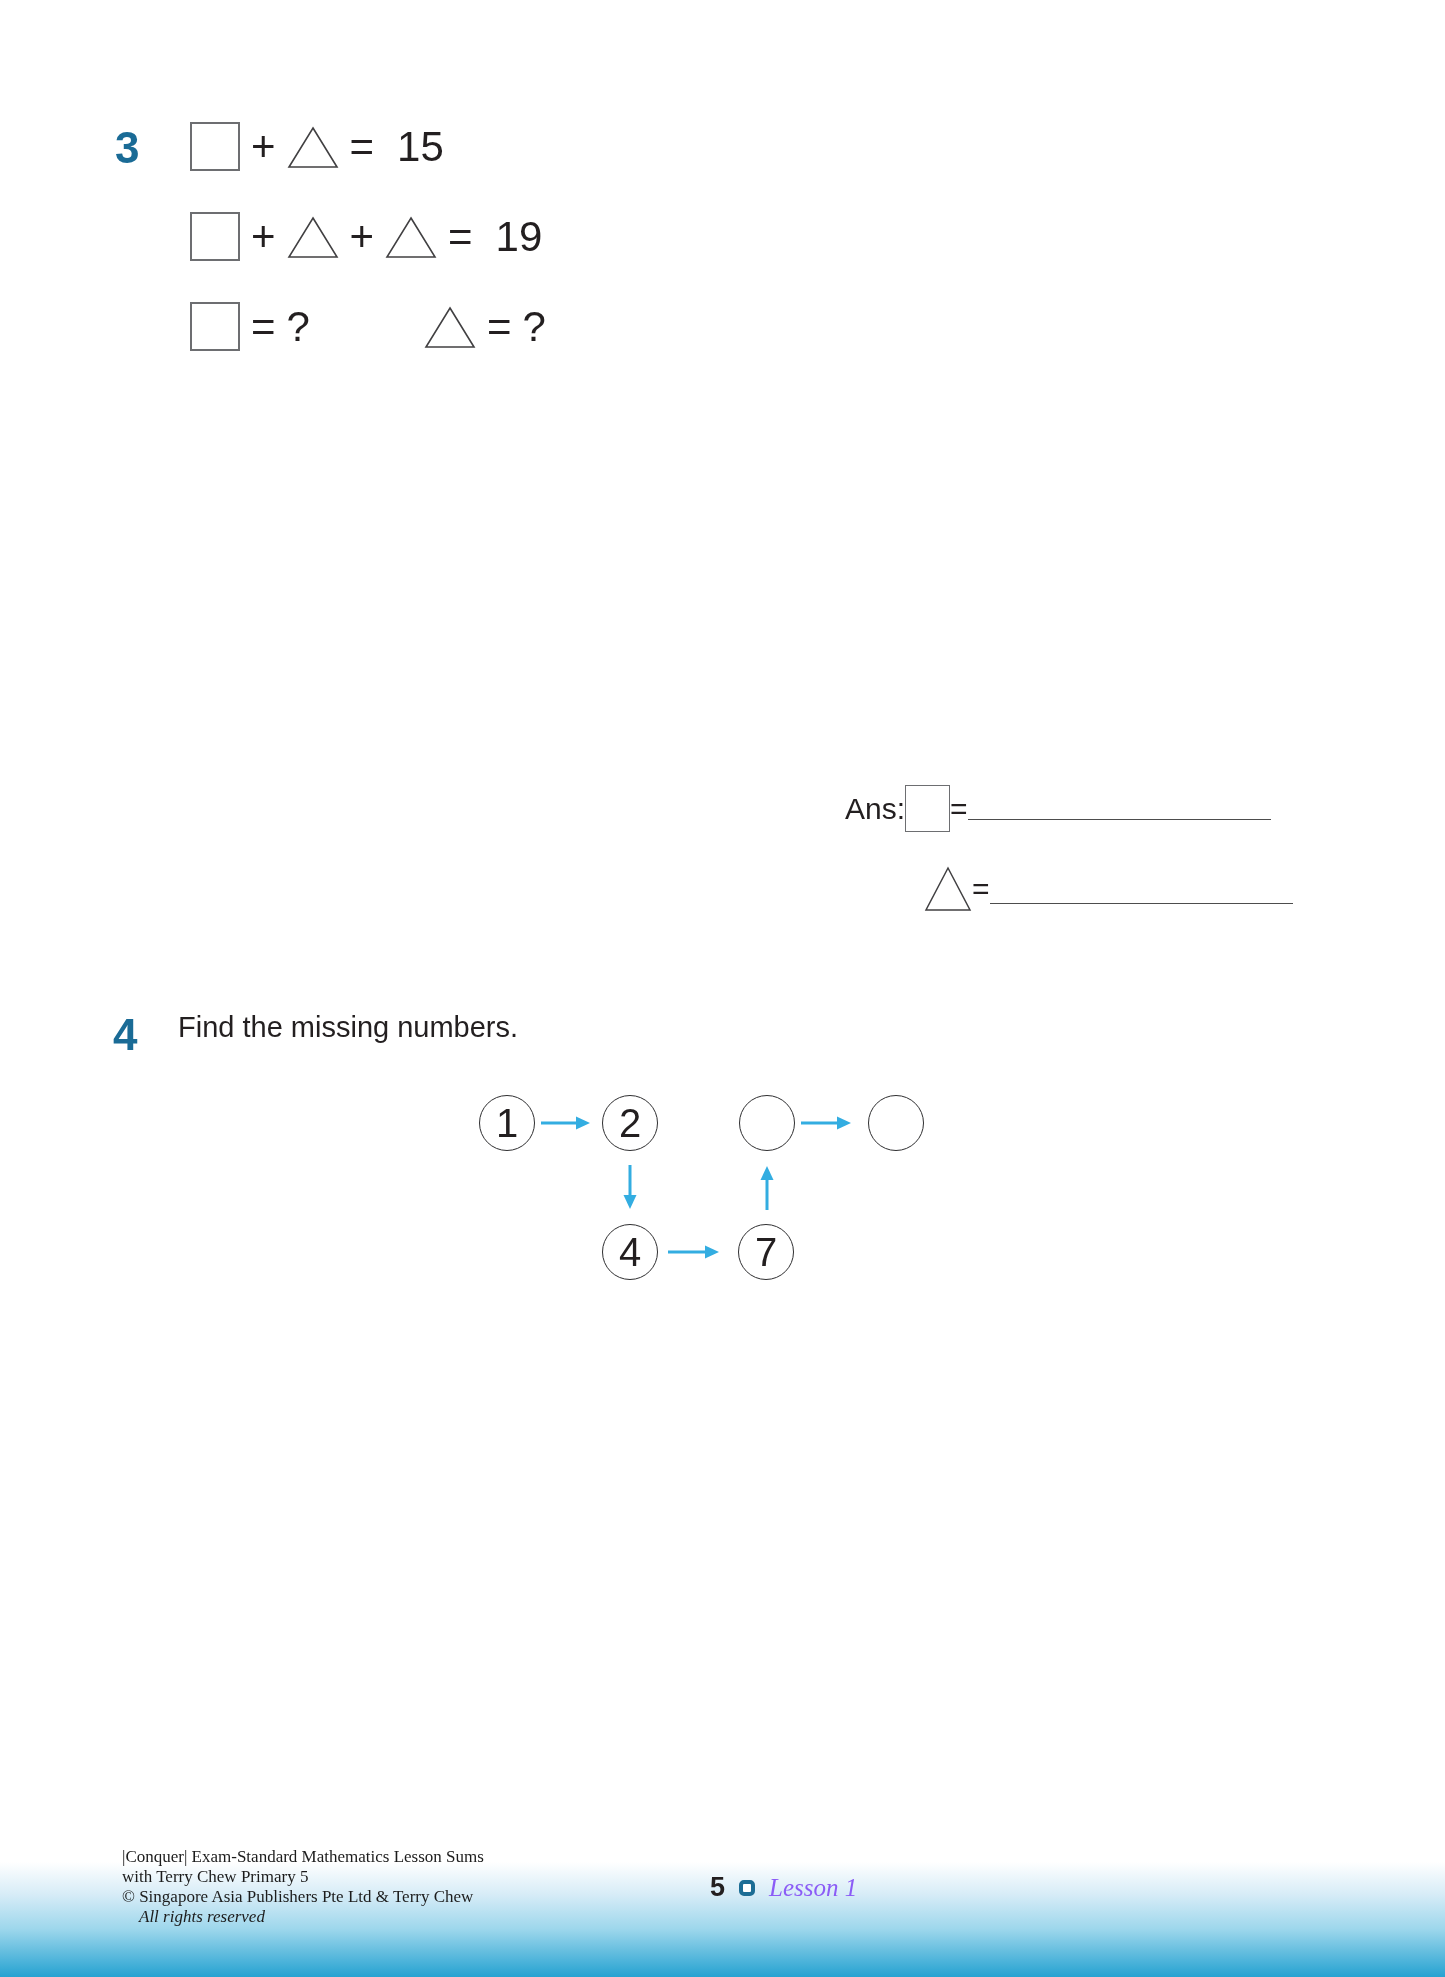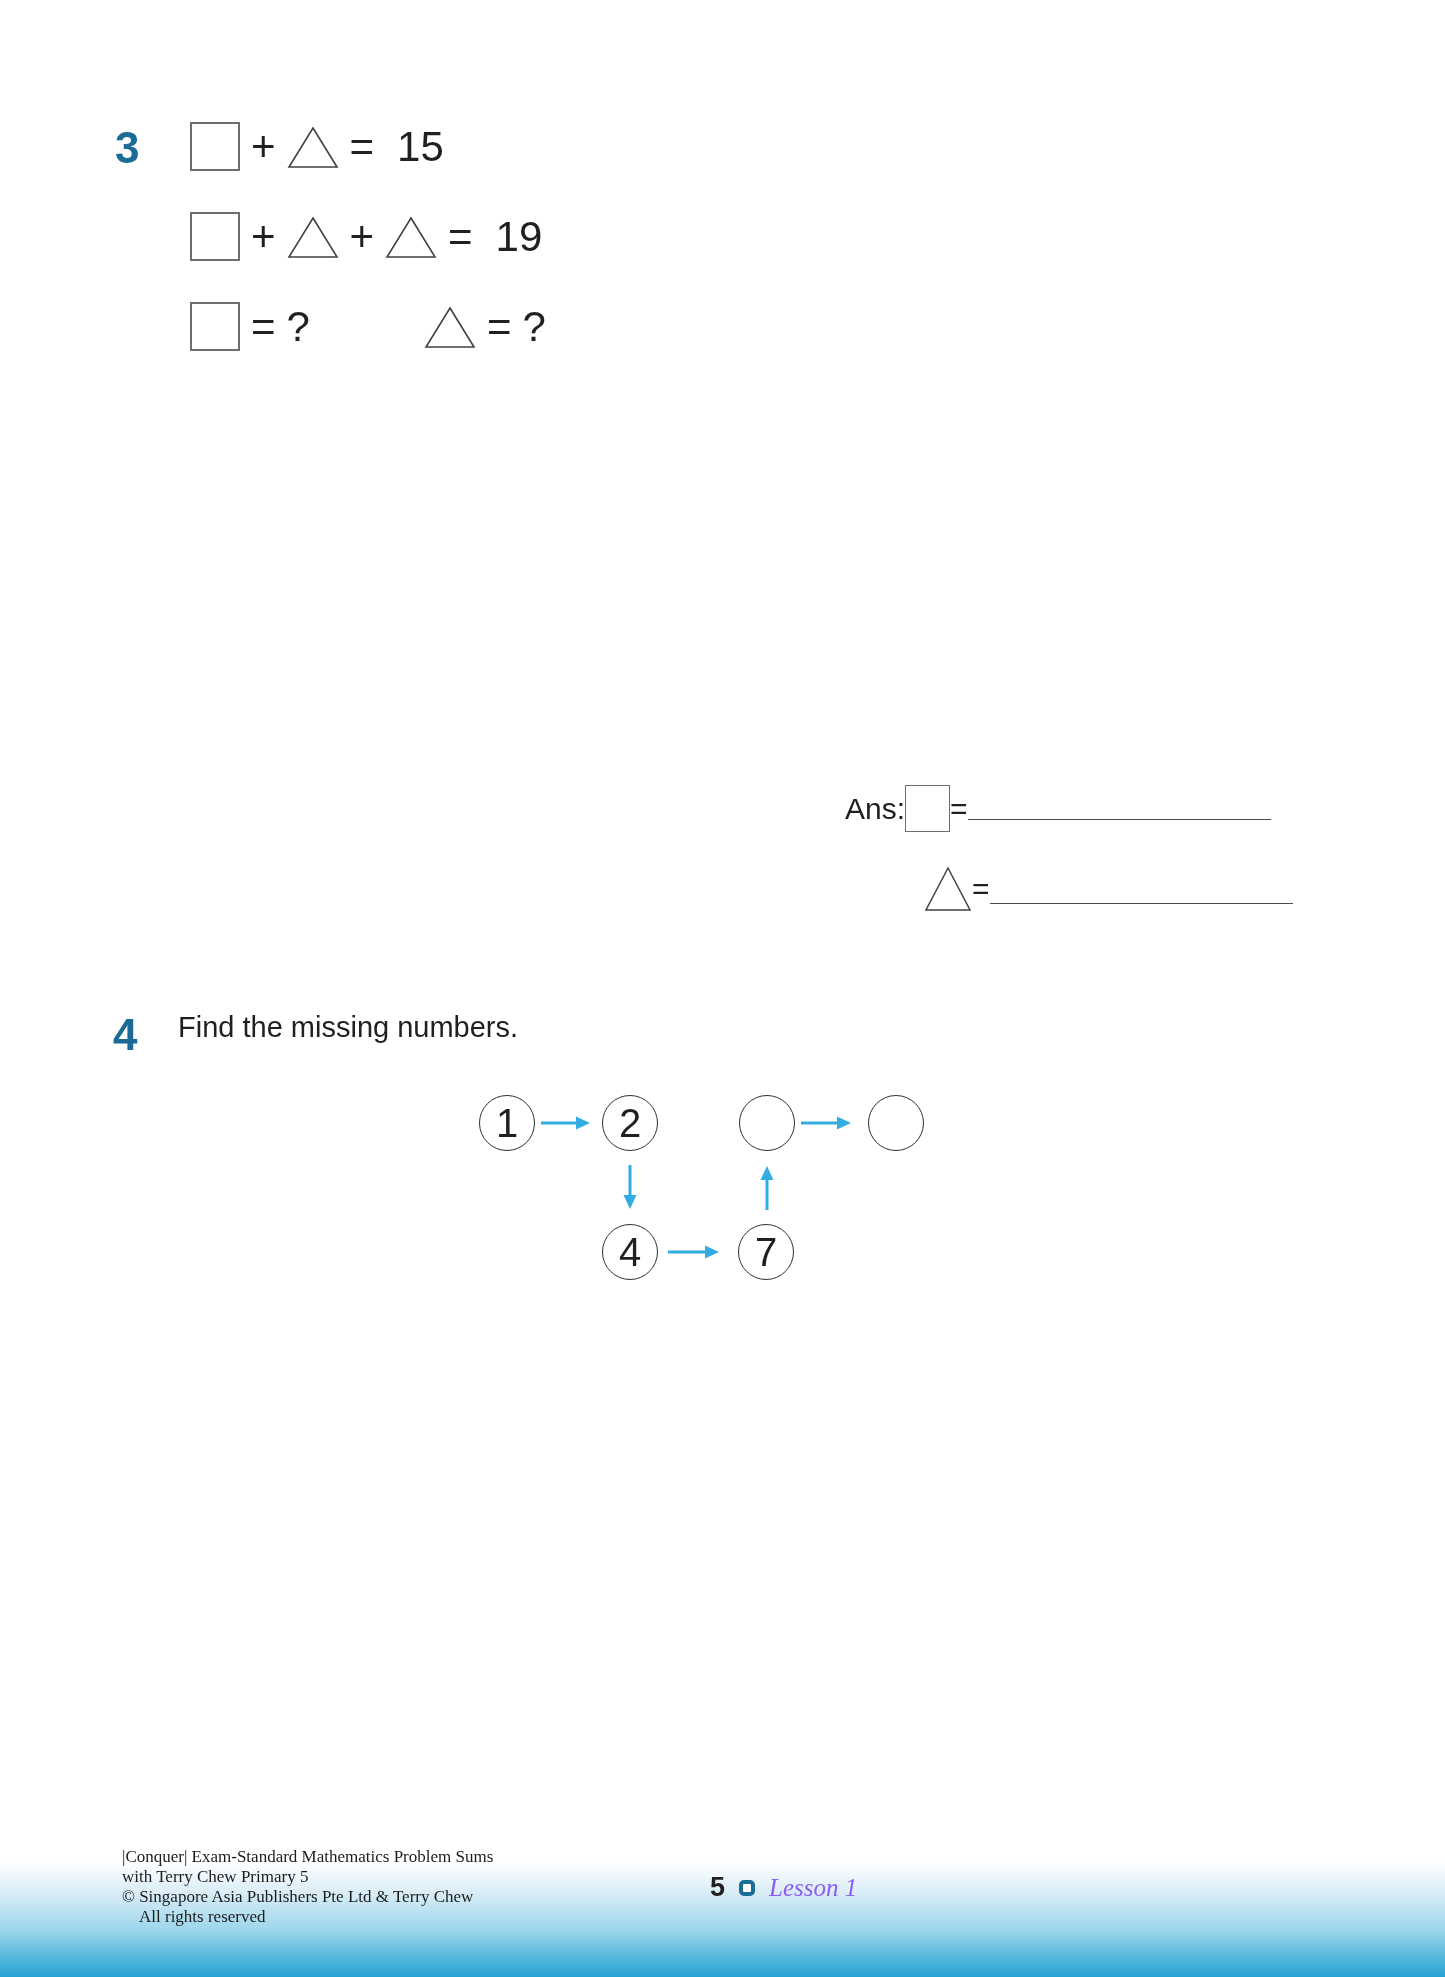--- a/index.html
+++ b/index.html
@@ -43,21 +43,21 @@
   .arrows{position:absolute;left:0;top:0;}
   
   .band{
     position:absolute;left:0;bottom:0;width:1445px;height:115px;
     background:linear-gradient(to bottom,#ffffff 0%,#d7ecf7 28%,#9ed7ec 58%,#25a2d1 100%);
   }
   .imprint{
     position:absolute;left:122px;top:1847px;
     font-family:"Liberation Serif",serif;font-size:17px;line-height:20px;color:#1c1c1c;
   }
-  .imprint .l4{padding-left:17px;}
+  .imprint .l4{padding-left:17px;font-style:italic;}
   .pageinfo{
     position:absolute;left:710px;top:1874px;display:flex;align-items:center;gap:14px;
   }
   .pg{font-family:"Liberation Sans",sans-serif;font-size:27px;font-weight:bold;color:#231f20;line-height:1;}
   .lesson-icon{
     width:8px;height:8px;background:#ffffff;border:4.5px solid #1c6d95;border-radius:5px;flex:0 0 auto;
   }
   .lesson{font-family:"Liberation Serif",serif;font-style:italic;font-size:25px;color:#8b5cf6;line-height:1;}
 </style>
 </head>
@@ -140,21 +140,21 @@
     <div class="circle" style="left:123px;top:0px;">2</div>
     <div class="circle" style="left:260px;top:0px;"></div>
     <div class="circle" style="left:389px;top:0px;"></div>
     <div class="circle" style="left:123px;top:129px;">4</div>
     <div class="circle" style="left:259px;top:129px;">7</div>
   </div>
 
   <div class="band"></div>
 
   <div class="imprint">
-    <div>|Conquer| Exam-Standard Mathematics Problem Sums</div>
+    <div>|Conquer| Exam-Standard Mathematics Lesson Sums</div>
     <div>with Terry Chew Primary 5</div>
     <div>© Singapore Asia Publishers Pte Ltd &amp; Terry Chew</div>
     <div class="l4">All rights reserved</div>
   </div>
 
   <div class="pageinfo">
     <span class="pg">5</span>
     <span class="lesson-icon"></span>
     <span class="lesson">Lesson 1</span>
   </div>

